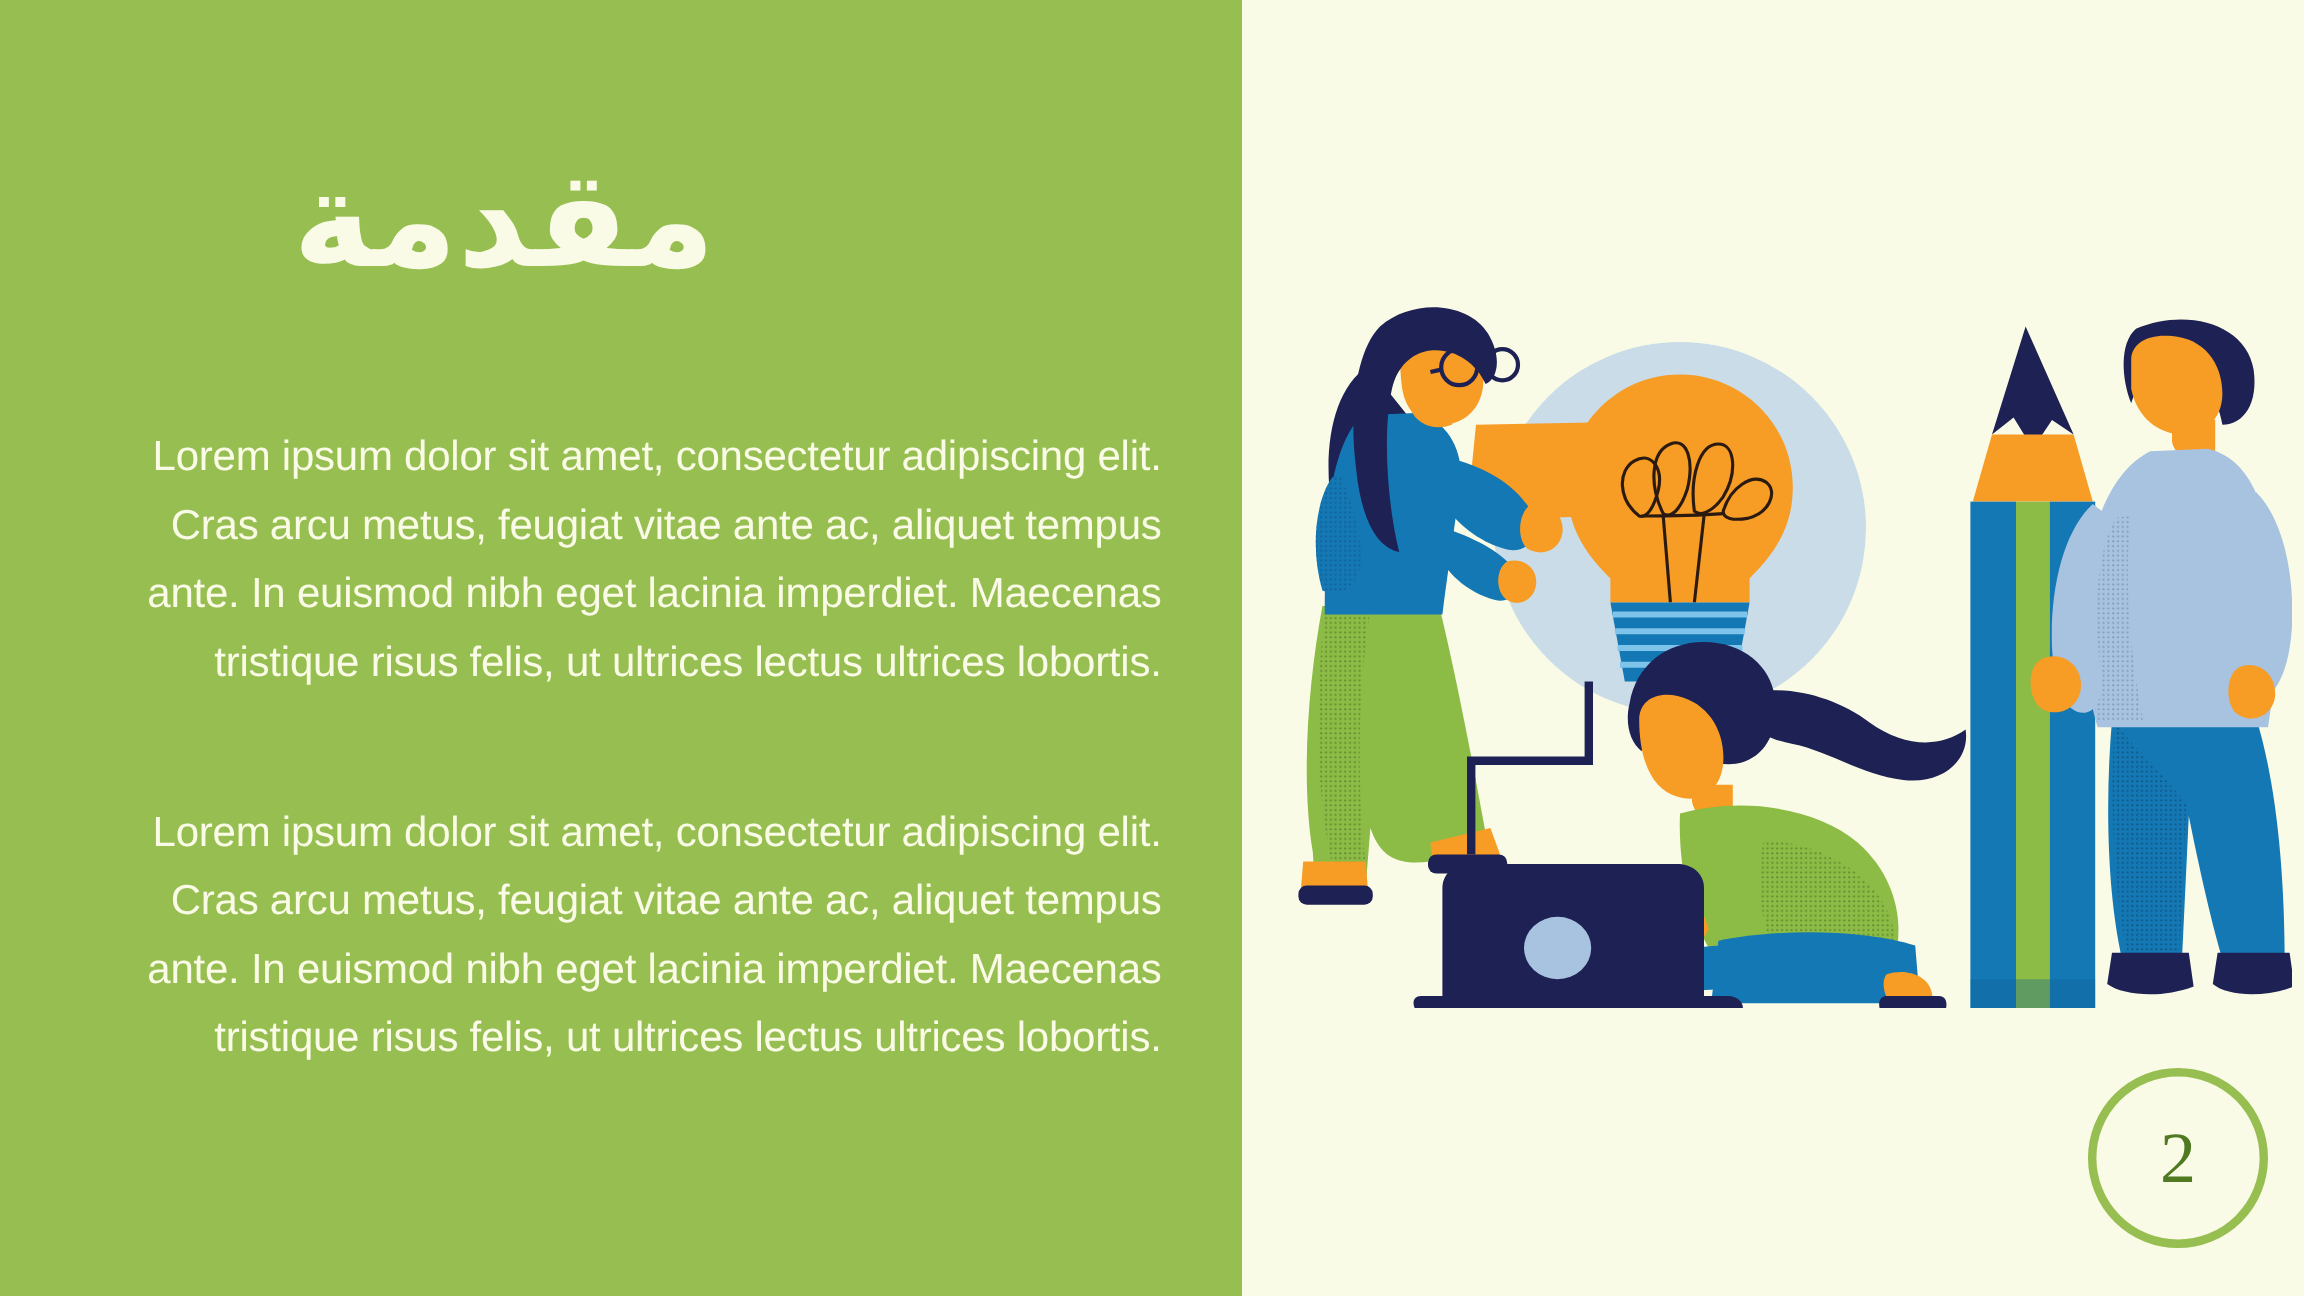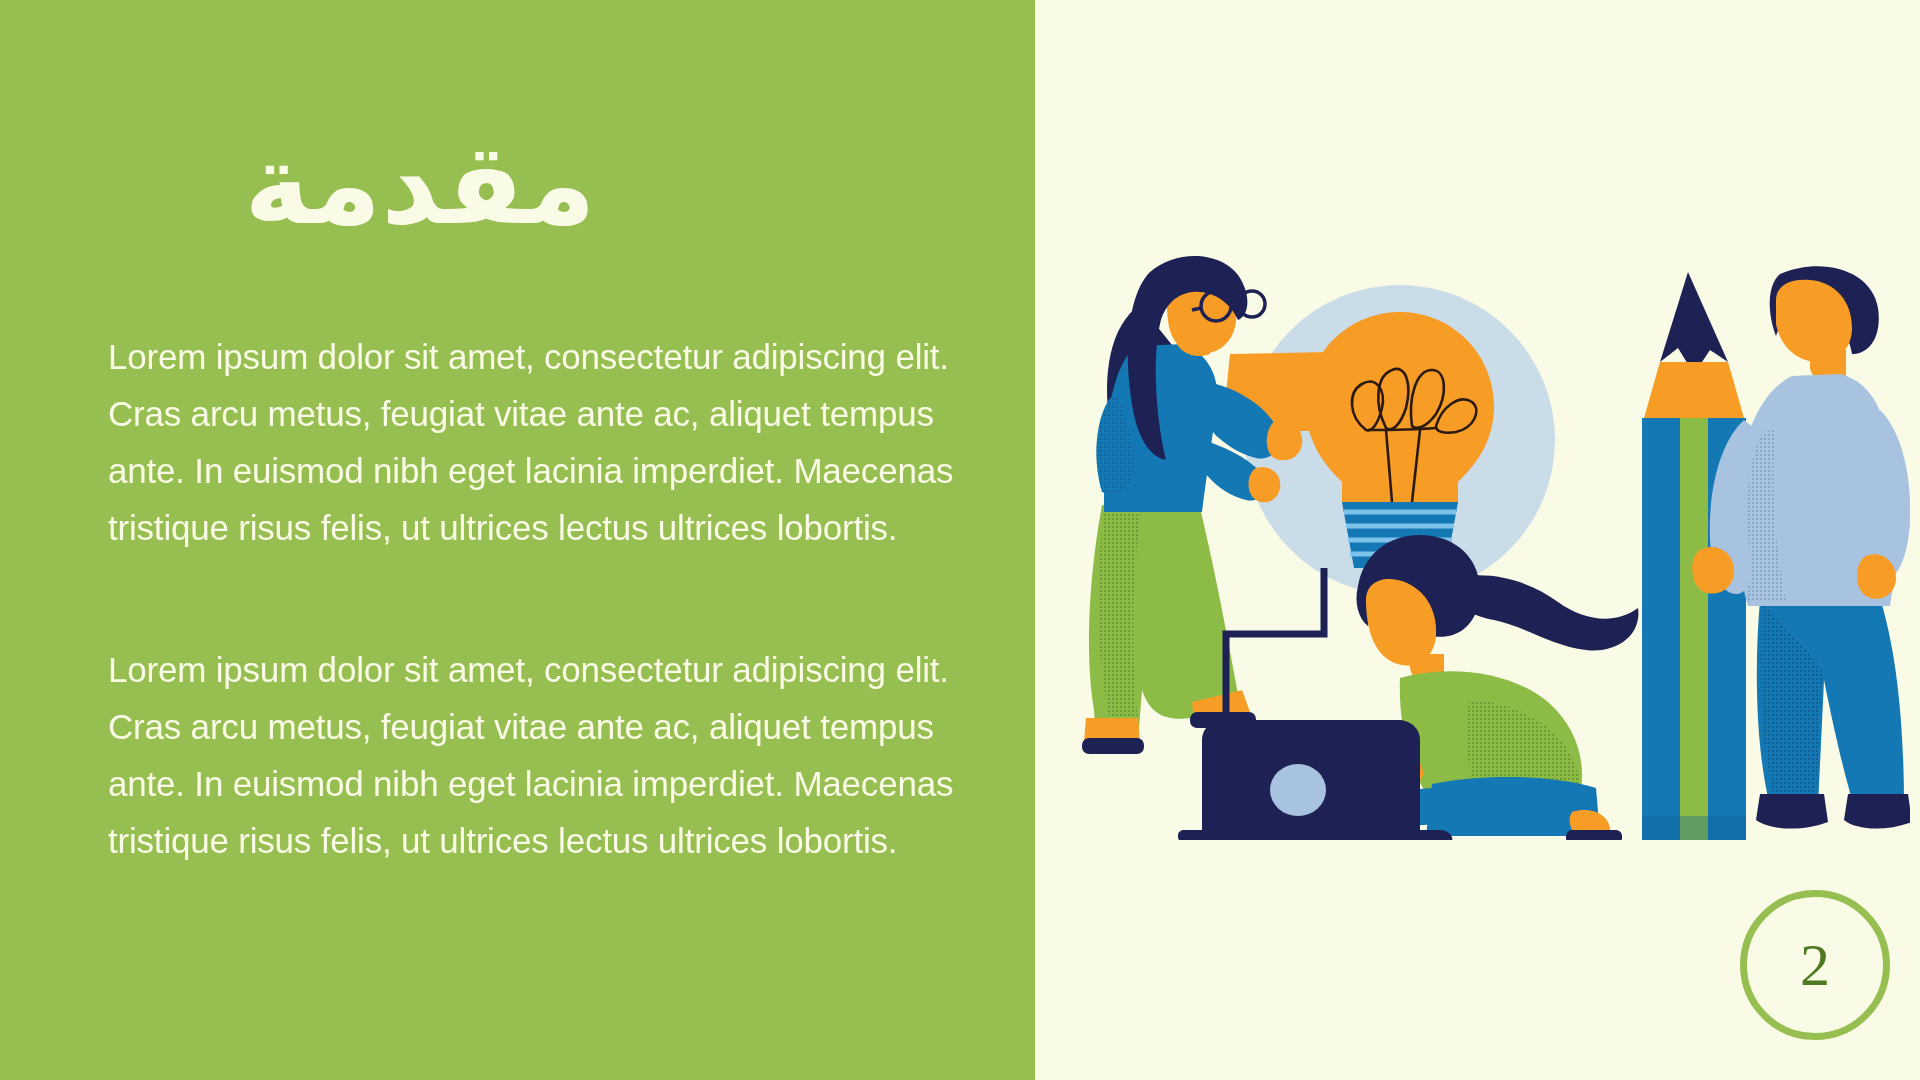--- a/index.html
+++ b/index.html
@@ -30,22 +30,23 @@
     direction:rtl;
     color:#FAFBE6;
     font-size:112px;
     line-height:1.15;
     font-weight:700;
     font-family:"DejaVu Sans", sans-serif;
     letter-spacing:0px;
   }
   .body-copy {
     position:absolute;
-    left:108px; top:328px;
+    left:108px; top:352px;
     width:860px;
+    text-align:right;
   }
   .para {
     color:#FAFBE6;
     font-size:35px;
     line-height:57px;
     font-family:"Liberation Sans", sans-serif;
     font-weight:400;
     letter-spacing:-0.2px;
   }
   .para + .para { margin-top:85px; }

